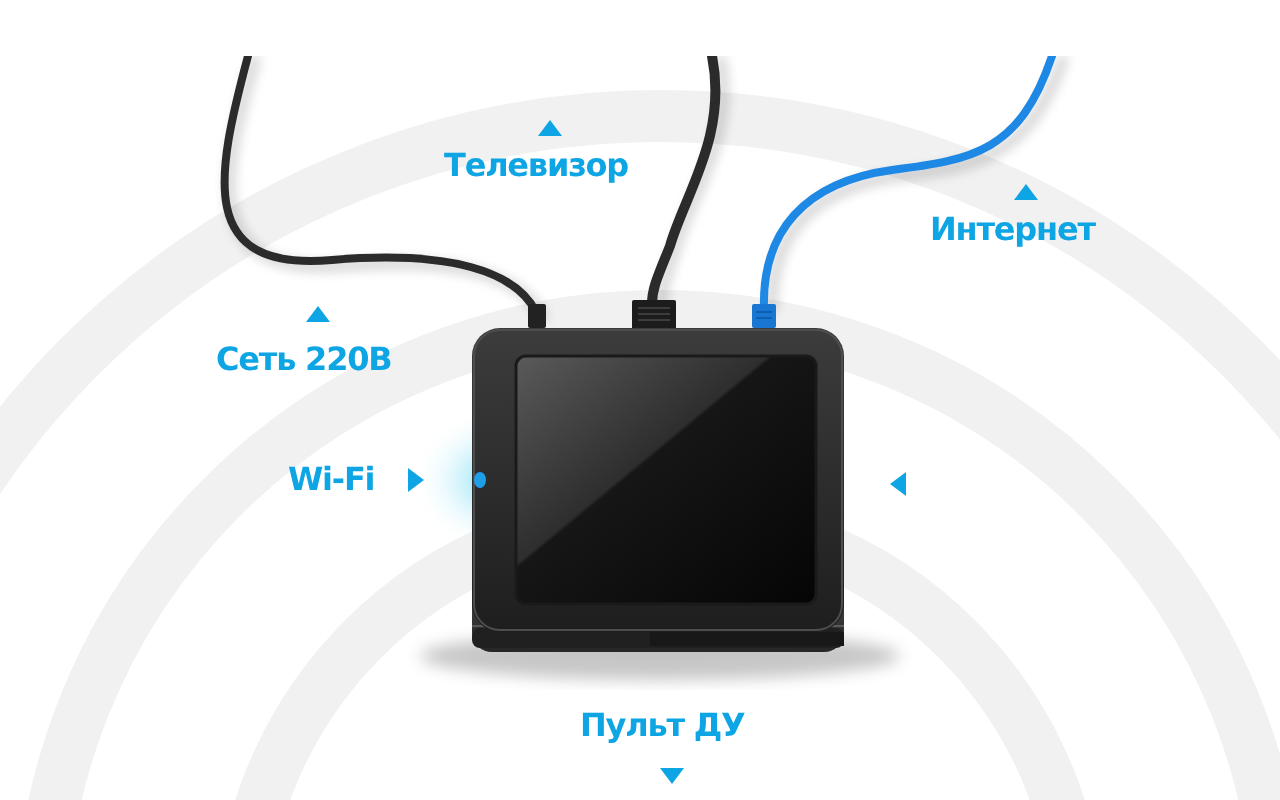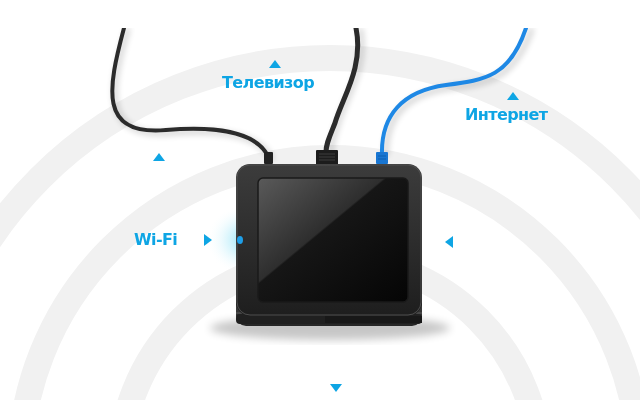--- a/index.html
+++ b/index.html
@@ -104,21 +104,23 @@
     </g>
   </svg>
 
   <div class="tri-up" style="left:269px; top:32px;"></div>
   <div class="label" style="left:222px; top:46px;">Телевизор</div>
 
   <div class="tri-up" style="left:507px; top:64px;"></div>
   <div class="label" style="left:465px; top:78px;text-align:right;">Интернет</div>
 
   <div class="tri-up" style="left:153px; top:125px;"></div>
+  <div class="label" style="left:108px; top:143px;">Сеть 220В</div>
 
-  <div class="label" style="left:134px; top:203px;">Wi-Fi</div>
+  <div class="label" style="left:144px; top:203px;">Wi-Fi</div>
   <div class="tri-right" style="left:204px; top:206px;"></div>
 
   <div class="tri-left" style="left:445px; top:208px;"></div>
 
+  <div class="label" style="left:290px; top:326px;">Пульт ДУ</div>
   <div class="tri-down" style="left:330px; top:356px;"></div>
 
 </div>
 
 </body></html>

